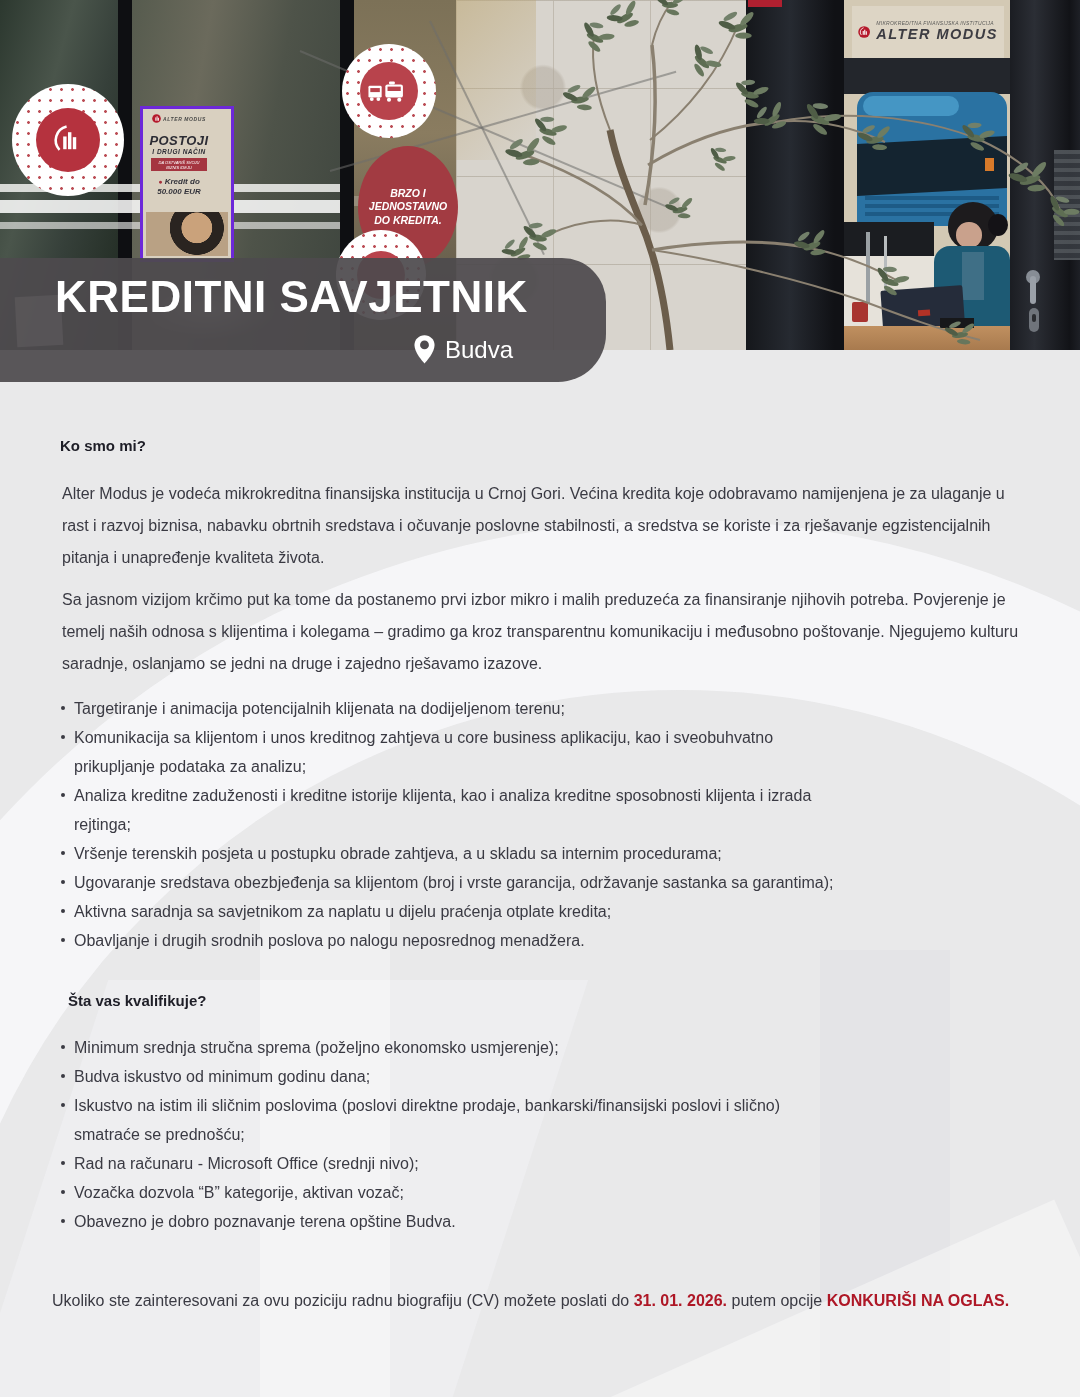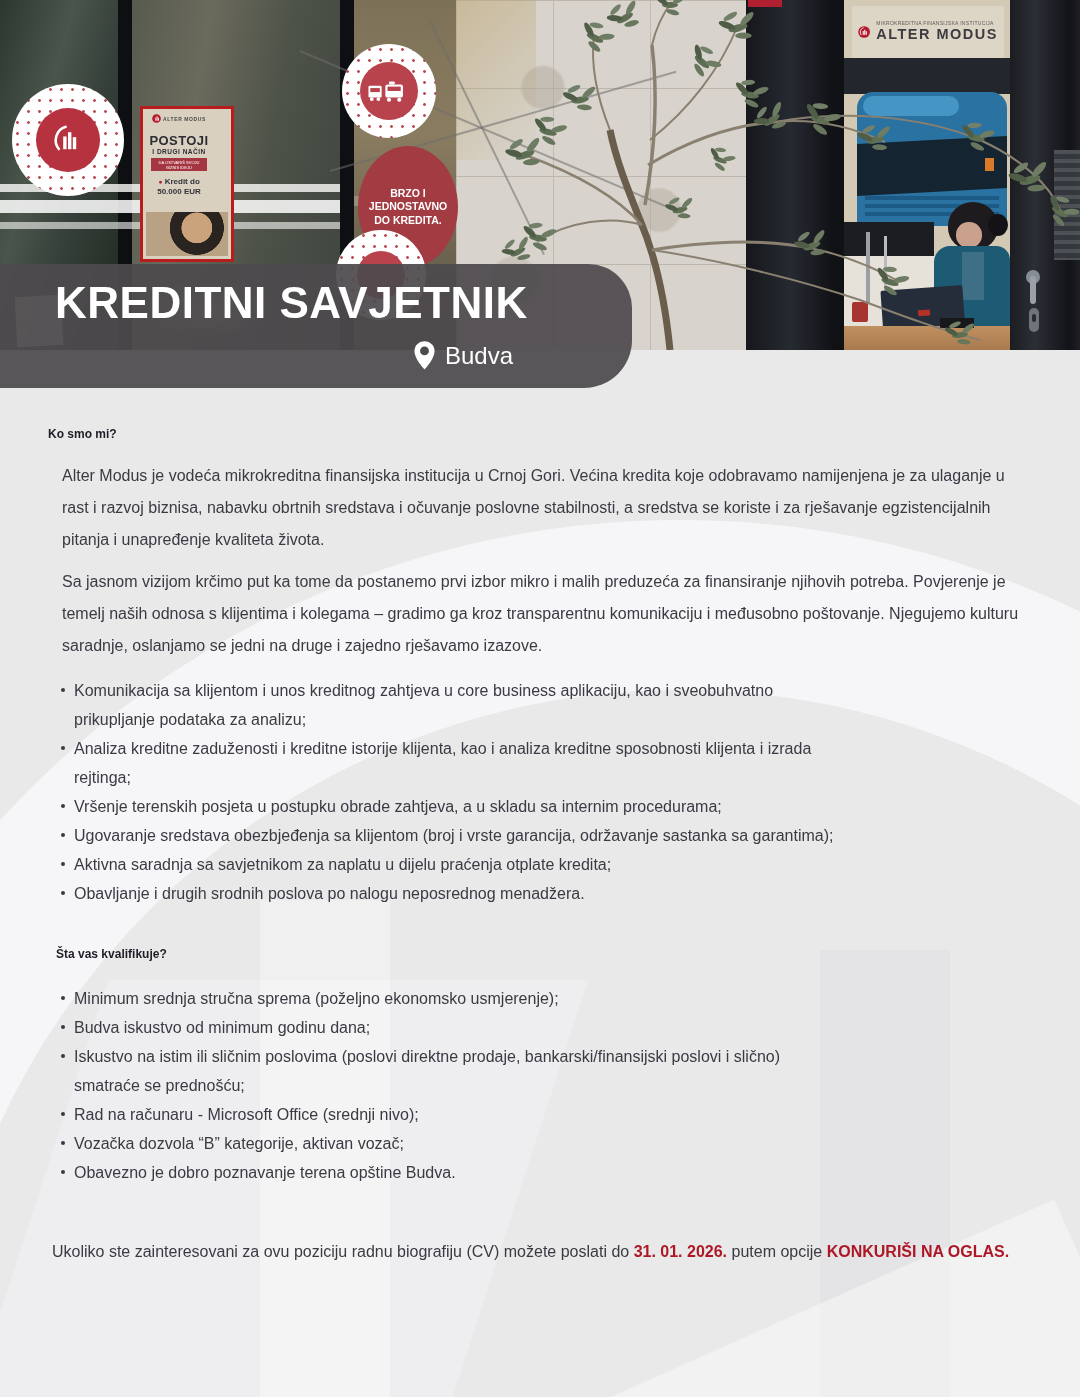--- a/index.html
+++ b/index.html
@@ -9,21 +9,21 @@
   .wm{position:absolute;pointer-events:none;}
   .wm-arc{right:-520px;top:520px;width:1500px;height:1500px;border-radius:50%;
           border:170px solid rgba(248,248,250,0.85);}
   .wm-ray1{left:260px;top:900px;width:130px;height:600px;background:rgba(255,255,255,0.35);}
   .wm-ray2{left:820px;top:950px;width:130px;height:520px;background:rgba(224,224,227,0.5);}
   .wm-ray3{right:-80px;bottom:-40px;width:700px;height:260px;background:rgba(255,255,255,0.4);
            transform:rotate(-24deg);transform-origin:right bottom;}
   .wm-poly{left:40px;top:980px;width:480px;height:420px;background:rgba(240,240,242,0.7);
            transform:skewX(-18deg);}
   
-  .photo{position:relative;width:1080px;height:350px;background:#a21caf;overflow:hidden;z-index:1;}
+  .photo{position:relative;width:1080px;height:350px;background:#a21caf;overflow:hidden;z-index:1;font-style:italic;}
   .ph{position:absolute;}
   .win-left{left:0;top:0;width:120px;height:350px;
     background:linear-gradient(105deg,#2c382f,#4a554b 35%,#36403a 60%,#273129 85%,#1f2823);}
   .papers{left:16px;top:296px;width:46px;height:50px;background:#e9e8e4;opacity:.9;transform:rotate(-3deg);}
   .mull1{left:118px;top:0;width:14px;height:350px;background:#0e0f12;}
   .win-mid{left:132px;top:0;width:210px;height:350px;
     background:linear-gradient(100deg,#565b4e,#6b6a5c 30%,#4e5349 60%,#3e453e);}
   .car-refl{left:146px;top:278px;width:130px;height:62px;border-radius:50%;
     background:radial-gradient(closest-side,rgba(235,235,230,.55),rgba(235,235,230,0));}
   .mull2{left:340px;top:0;width:14px;height:350px;background:#0e0f12;}
@@ -95,39 +95,39 @@
   .stk-logo .redcore{width:64px;height:64px;background:#b5323e;}
   .stk-veh{left:342px;top:44px;width:94px;height:94px;}
   .stk-veh .redcore{width:58px;height:58px;}
   .stk-part{left:336px;top:230px;width:90px;height:90px;}
   .stk-part .redcore{width:48px;height:48px;}
   .stk-brzo{position:absolute;left:358px;top:146px;width:100px;height:122px;border-radius:50%;
     background:#a23b42;display:flex;align-items:center;justify-content:center;text-align:center;
     color:#fff;font-weight:bold;font-size:10.5px;line-height:1.25;z-index:2;padding:0 6px;box-sizing:border-box;}
   
   .poster{position:absolute;left:140px;top:106px;width:94px;height:156px;background:#d9d0c0;
-    border:3px solid #b91c1c;box-sizing:border-box;z-index:2;padding:5px 20px 0 4px;text-align:center;}
+    border:3px solid #6d28d9;box-sizing:border-box;z-index:2;padding:5px 20px 0 4px;text-align:center;}
   .poster .brandrow{display:flex;align-items:center;justify-content:center;gap:2px;}
   .poster .brand{font-size:5px;font-weight:bold;letter-spacing:.6px;color:#4a4a48;}
   .poster .h1{font-size:13px;font-weight:bold;color:#2c2c34;margin-top:10px;letter-spacing:.4px;}
   .poster .h2{font-size:6.5px;font-weight:bold;color:#2c2c34;letter-spacing:.5px;}
   .poster .ribbon{margin:3px auto 0;background:#a53540;color:#fff;font-size:4px;padding:1.5px 2px;width:80%;}
   .poster .credit{margin-top:6px;font-size:8px;font-weight:bold;color:#33333b;line-height:1.2;}
   .poster .credit .rdot{color:#a5303c;font-size:7px;}
   .poster .photo-woman{position:absolute;left:3px;right:3px;bottom:3px;height:44px;
     background:radial-gradient(circle at 62% 36%,#caa27b 0 26%,#2a2420 27% 46%,#b9a184 47%);}
   
-  .banner{position:absolute;left:0;top:264px;width:606px;height:124px;z-index:6;
-    background:rgba(77,74,77,0.93);border-radius:0 44px 48px 0;padding-left:26px;}
+  .banner{position:absolute;left:0;top:258px;width:606px;height:124px;z-index:6;
+    background:rgba(77,74,77,0.93);border-radius:0 44px 48px 0;}
   .banner h1{margin:0;position:absolute;left:55px;top:14px;font-size:44px;font-weight:800;
     color:#fff;letter-spacing:0.5px;white-space:nowrap;}
   .loc{position:absolute;left:413px;top:76px;display:flex;align-items:center;gap:9px;color:#fff;font-size:24px;}
   
   .content{position:relative;z-index:3;padding:64px 45px 0 44px;font-size:16px;line-height:32px;}
-  h2{font-size:12px;margin:4px;color:#1e1e27;}
+  h2{font-size:15px;margin:16px;color:#1e1e27;}
   .about p{margin:10px 0 0 18px;}
   .sect{margin-left:8px;}
   .sect h2{margin-top:30px;}
   ul.list{list-style:none;margin:14px 0 0 0;padding:0 0 0 22px;width:760px;line-height:29px;}
   ul.list li{position:relative;margin:0;}
   ul.list li::before{content:"";position:absolute;left:-13px;top:12px;width:4px;height:4px;
     border-radius:50%;background:#3a3a43;}
   .apply{margin:52px 0 0 8px;line-height:25px;}
   .apply p{margin:0;}
   .red{color:#ae1726;font-weight:bold;}
@@ -328,20 +328,21 @@
   <div class="content">
 
     <div class="about">
       <h2>Ko smo mi?</h2>
       <p>Alter Modus je vodeća mikrokreditna finansijska institucija u Crnoj Gori. Većina kredita koje odobravamo namijenjena je za ulaganje u rast i razvoj biznisa, nabavku obrtnih sredstava i očuvanje poslovne stabilnosti, a sredstva se koriste i za rješavanje egzistencijalnih pitanja i unapređenje kvaliteta života.</p>
       <p>Sa jasnom vizijom krčimo put ka tome da postanemo prvi izbor mikro i malih preduzeća za finansiranje njihovih potreba. Povjerenje je temelj naših odnosa s klijentima i kolegama – gradimo ga kroz transparentnu komunikaciju i međusobno poštovanje. Njegujemo kulturu saradnje, oslanjamo se jedni na druge i zajedno rješavamo izazove.</p>
     </div>
 
     <div class="sect">
       <ul class="list">
+          <li>Targetiranje i animacija potencijalnih klijenata na dodijeljenom terenu;</li>
           <li>Komunikacija sa klijentom i unos kreditnog zahtjeva u core business aplikaciju, kao i sveobuhvatno prikupljanje podataka za analizu;</li>
           <li>Analiza kreditne zaduženosti i kreditne istorije klijenta, kao i analiza kreditne sposobnosti klijenta i izrada rejtinga;</li>
           <li>Vršenje terenskih posjeta u postupku obrade zahtjeva, a u skladu sa internim procedurama;</li>
           <li>Ugovaranje sredstava obezbjeđenja sa klijentom (broj i vrste garancija, održavanje sastanka sa garantima);</li>
           <li>Aktivna saradnja sa savjetnikom za naplatu u dijelu praćenja otplate kredita;</li>
           <li>Obavljanje i drugih srodnih poslova po nalogu neposrednog menadžera.</li>
         </ul>
     </div>
 
     <div class="sect">

